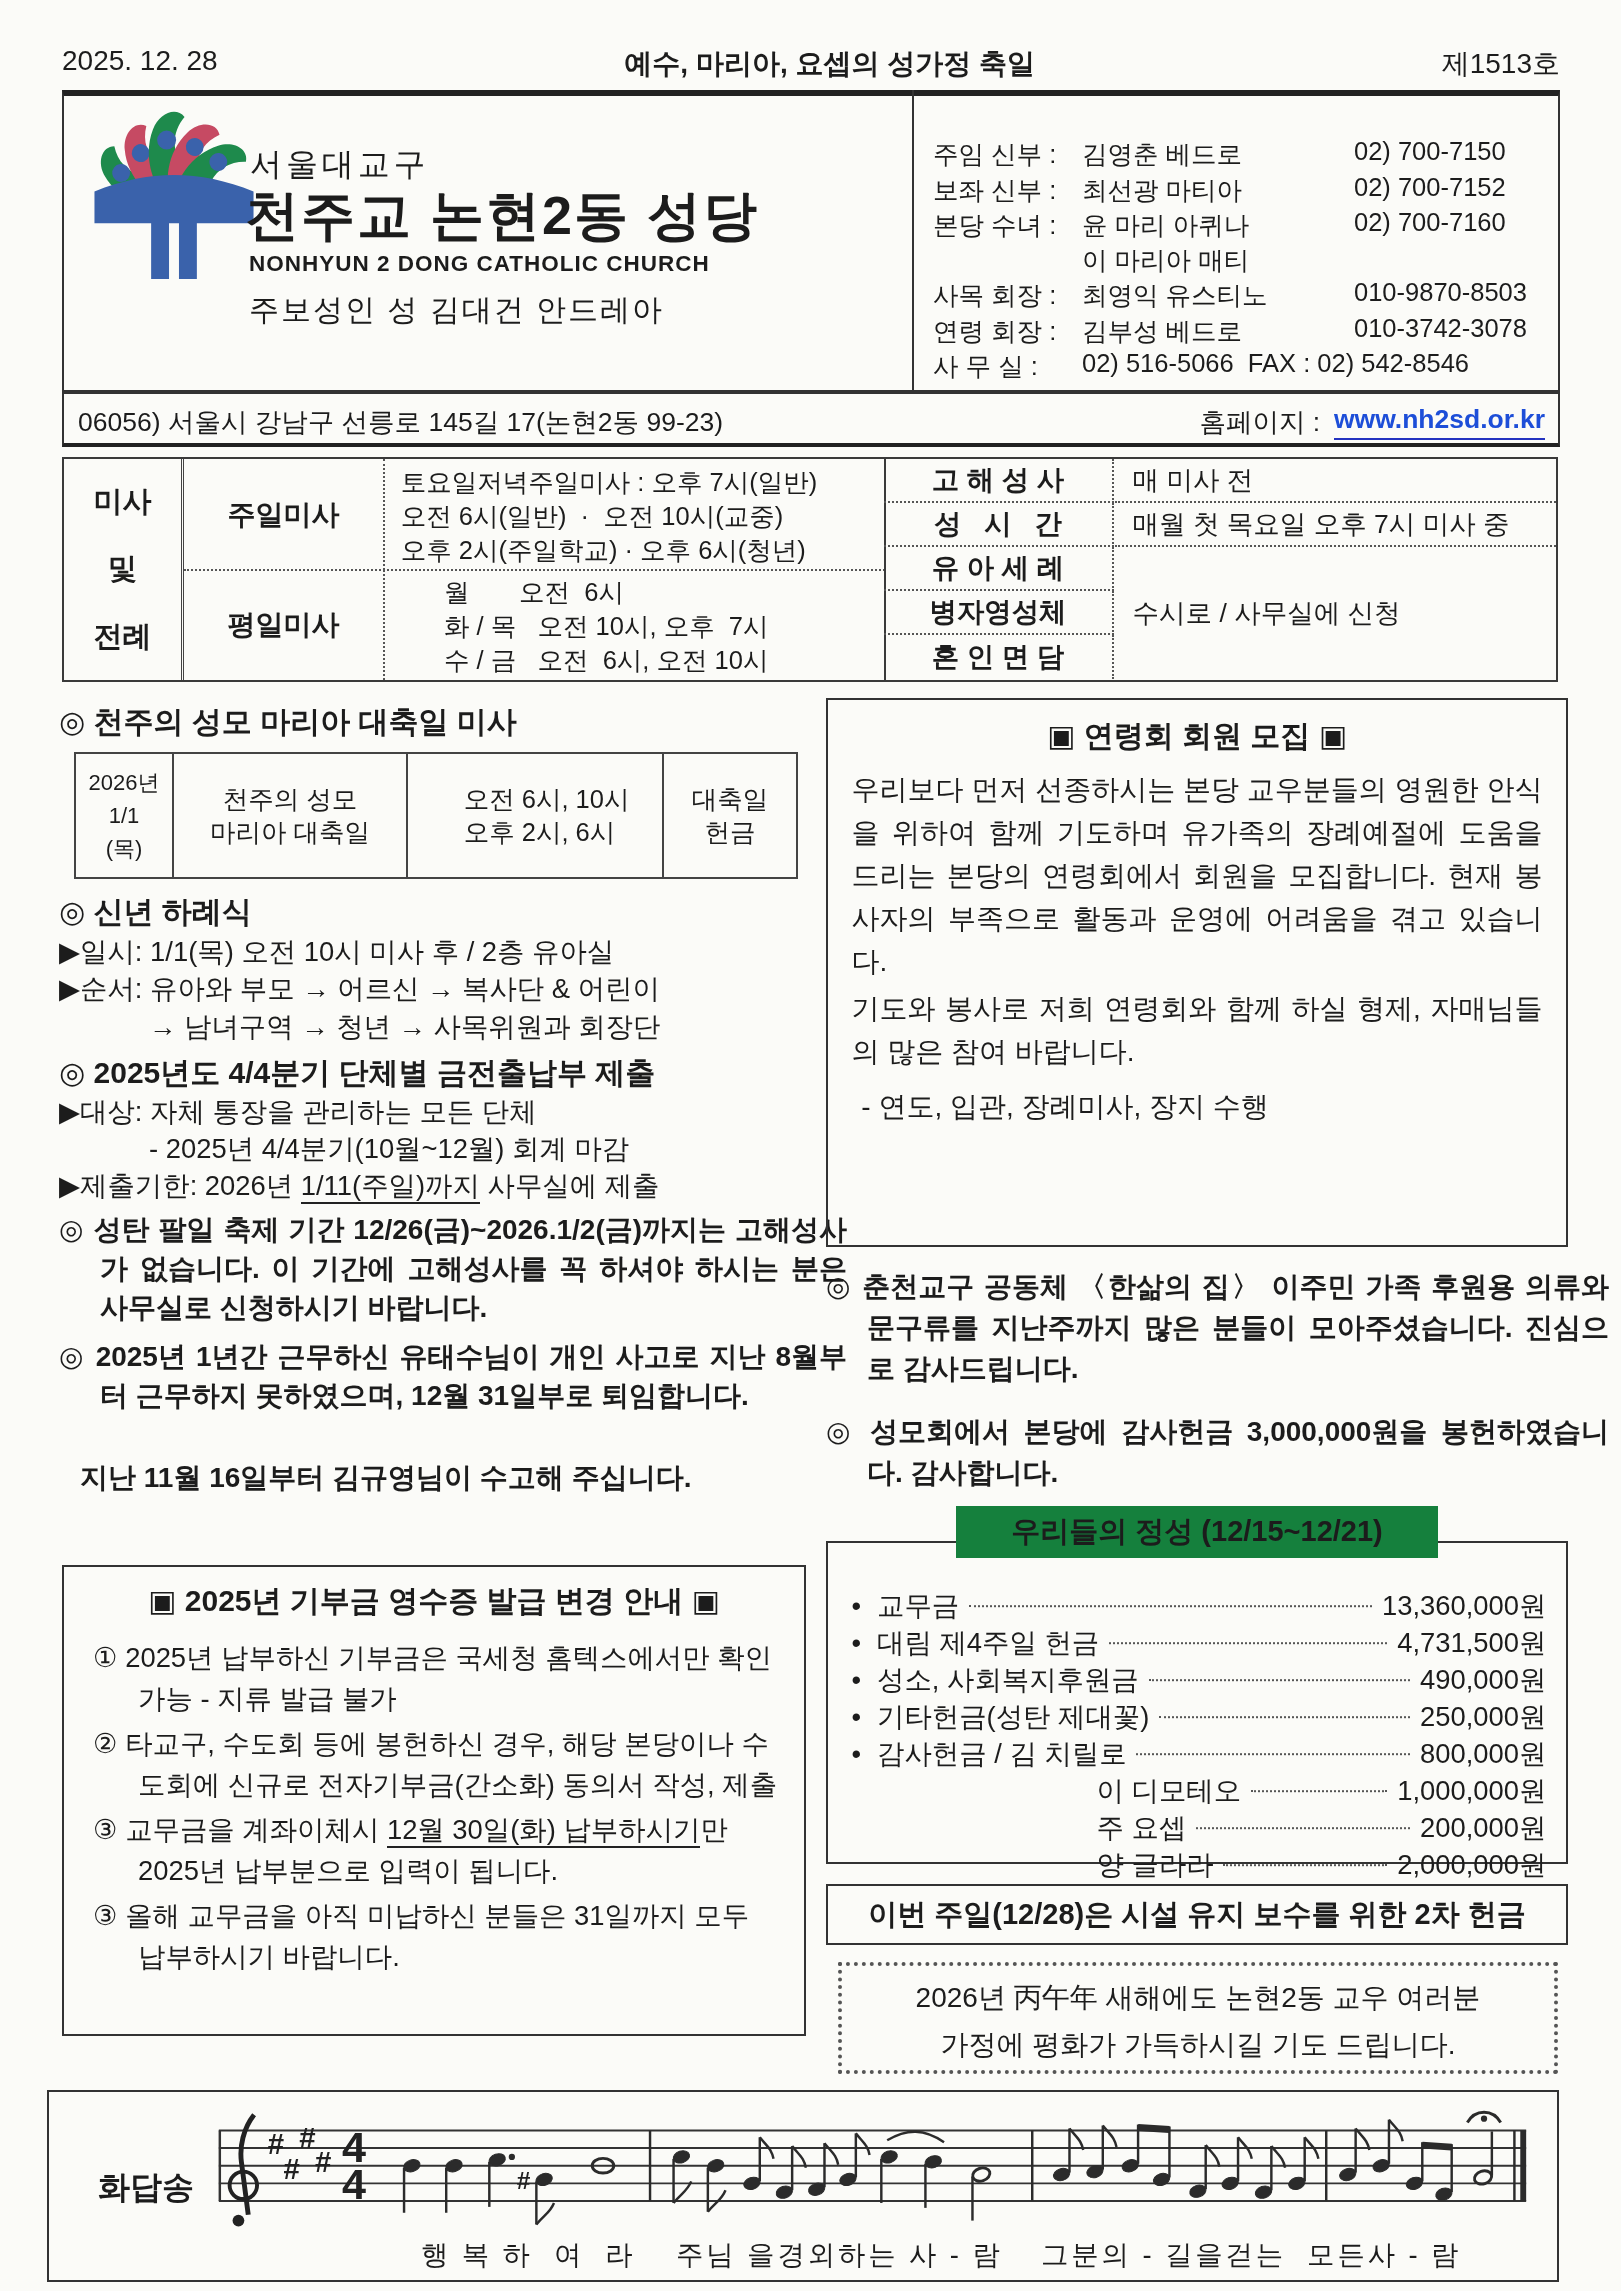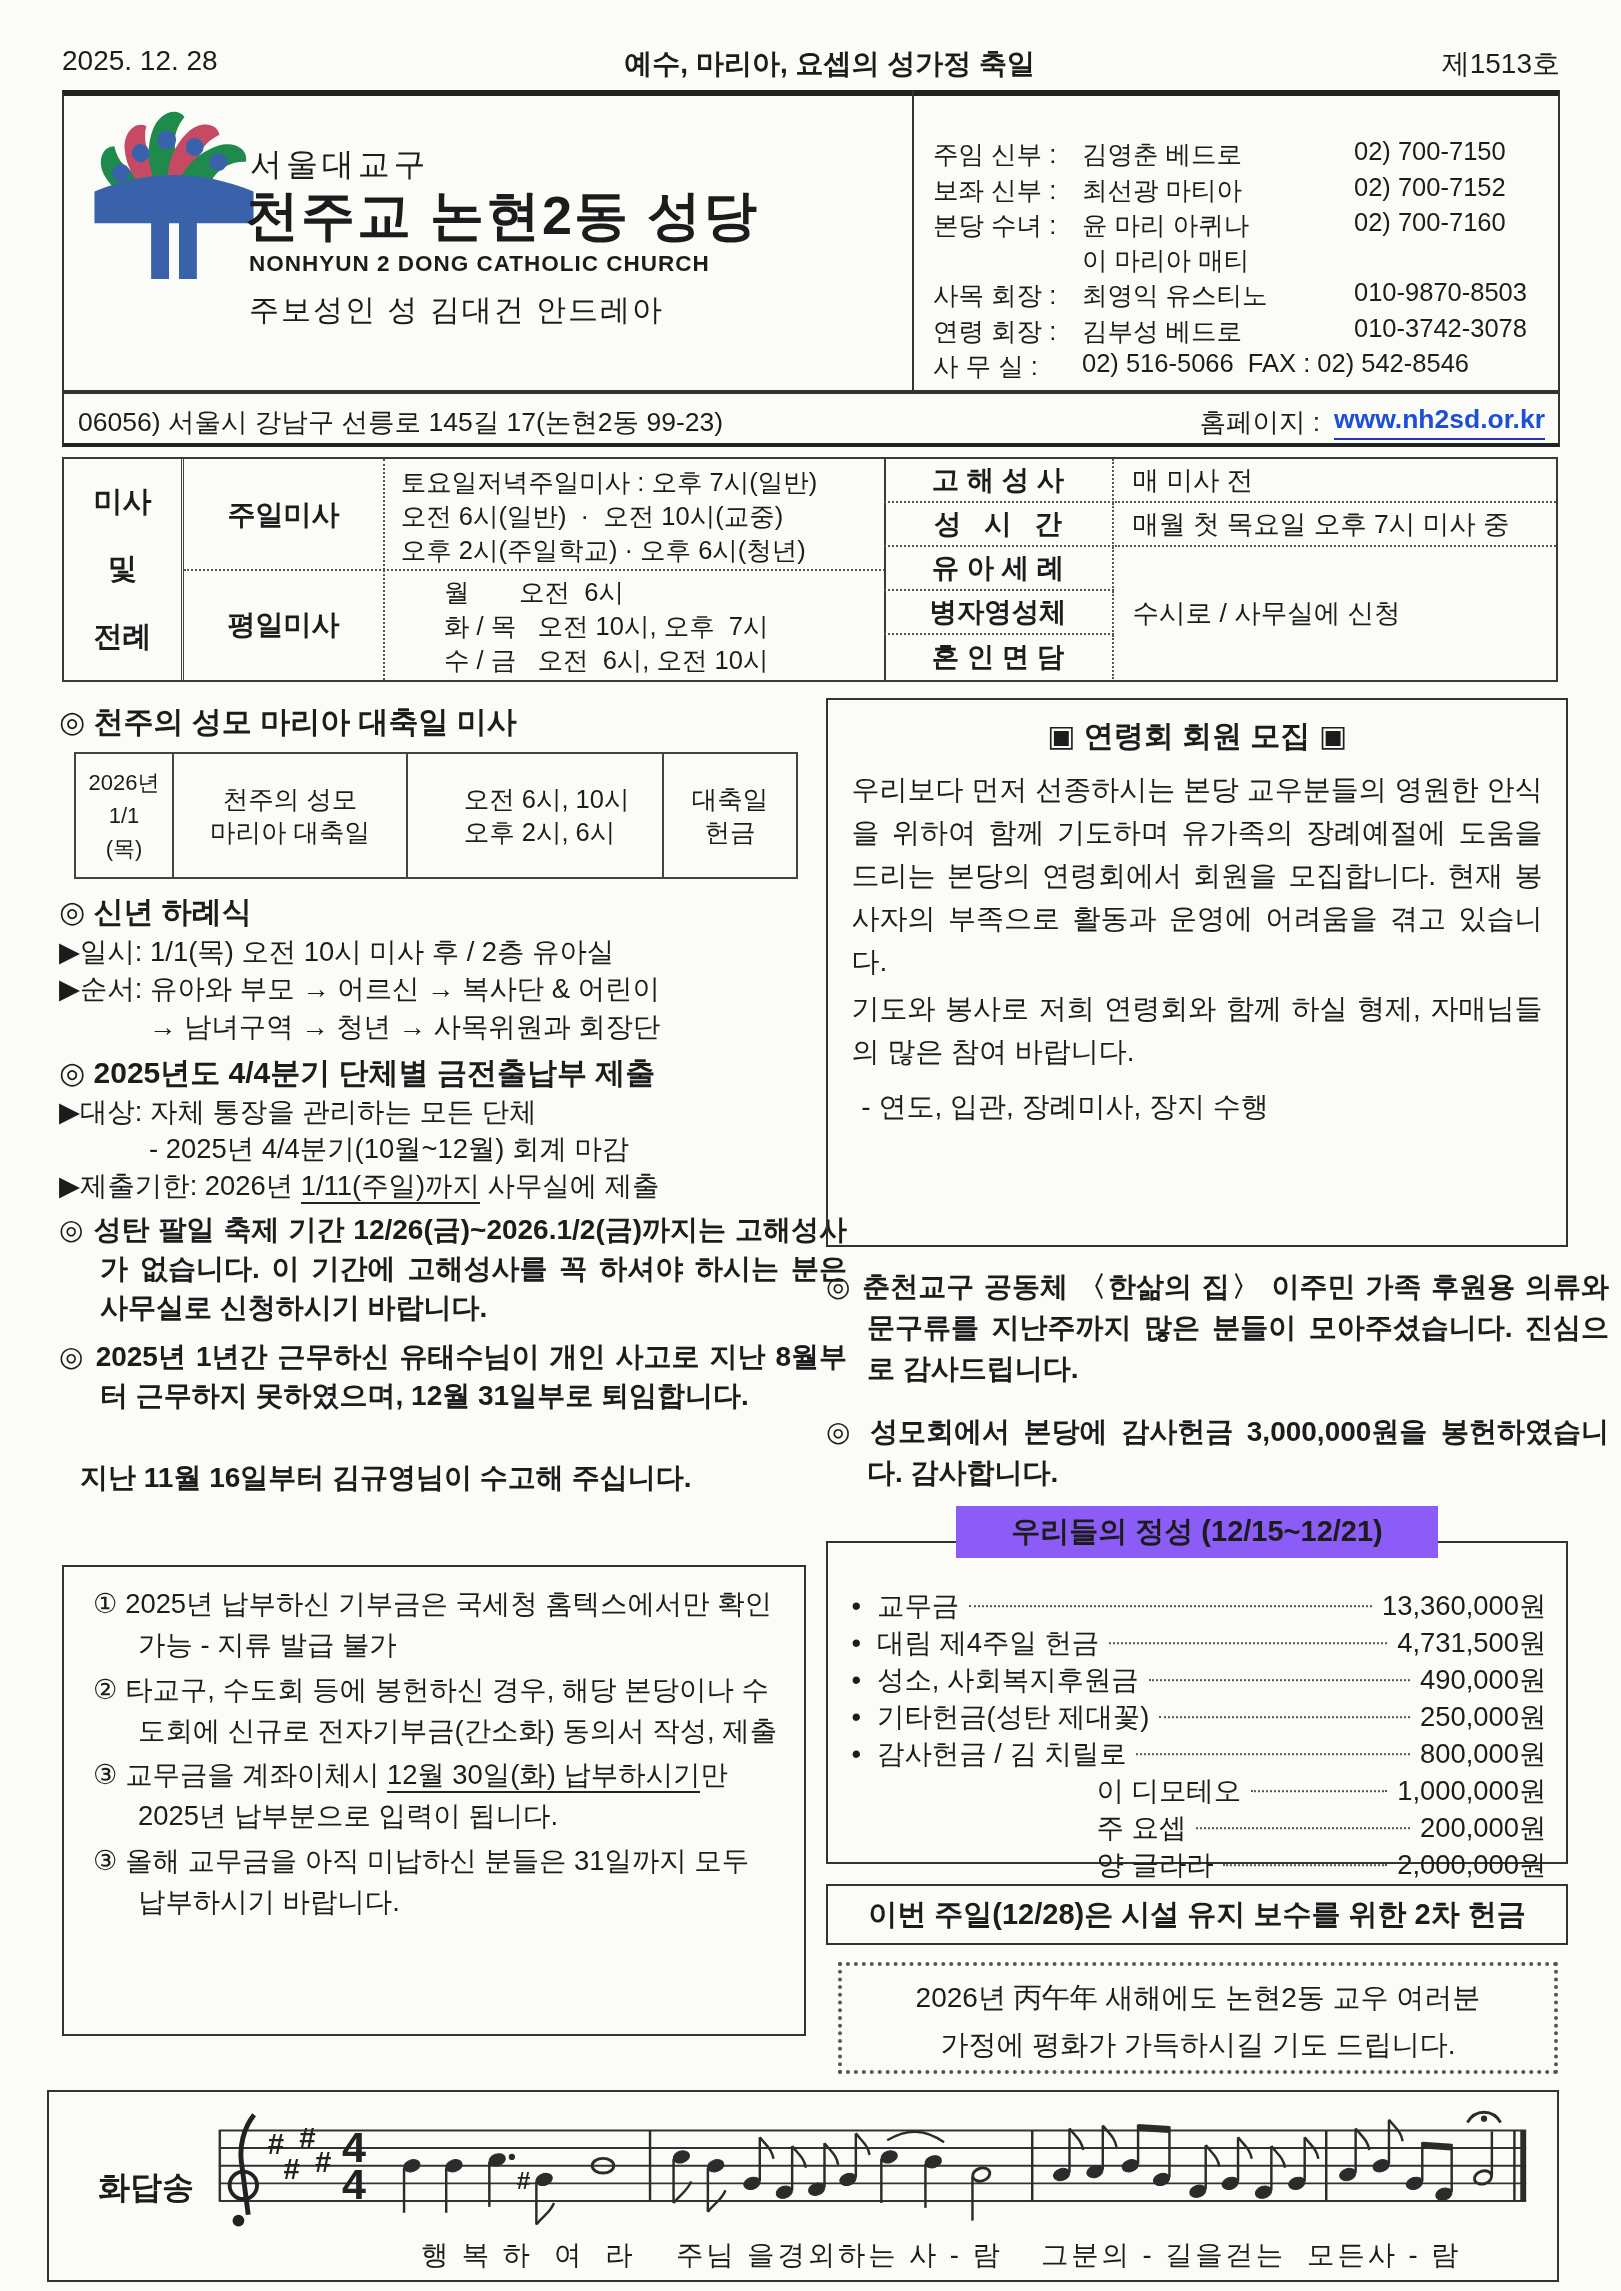--- a/index.html
+++ b/index.html
@@ -60,21 +60,21 @@
 
   
   .yr-box{left:826px;top:698px;width:742px;height:549px;border:2.9px solid #333;box-sizing:border-box;}
   .yr-title{margin-top:15.7px;text-align:center;font-size:30px;font-weight:bold;}
   .yr-body{padding:11.8px 23.5px 0 23.5px;font-size:28px;line-height:43px;text-align:justify;}
   .yr-p2{margin-top:3.9px;}
   .yr-p3{margin-top:11.8px;padding-left:9.8px;}
   .yr-p4{margin-top:5.9px;}
   .r-para{left:826px;width:742px;font-size:28px;font-weight:bold;line-height:41px;text-align:justify;}
 
-  .don-title{left:956px;top:1506px;width:482px;text-align:center;font-size:29px;font-weight:bold;background:#8b5cf6;padding:5.9px 0;z-index:3;}
+  .don-title{left:956px;top:1506px;width:482px;text-align:center;font-size:29px;font-weight:bold;background:#15803d;padding:5.9px 0;z-index:3;}
   .don-box{left:826px;top:1541px;width:742px;height:323px;border:2.9px solid #333;box-sizing:border-box;}
   .don-rows{padding:45px 19.6px 0 23.5px;}
   .don-row{display:flex;align-items:baseline;font-size:27.4px;height:37px;}
   .don-row .db{width:25.5px;}
   .don-row.ind{padding-left:245px;}
   .don-label{white-space:pre;}
   .don-dots{flex:1;border-bottom:2.9px dotted #555;margin:0 9.8px;transform:translateY(-7.8px);}
   .don-amt{white-space:pre;}
 
   .coll-box{left:826px;top:1884px;width:742px;height:61px;border:2.9px solid #333;box-sizing:border-box;display:flex;align-items:center;justify-content:center;font-size:29px;font-weight:bold;}
@@ -237,20 +237,21 @@
   <div class="abs bullet-line" style="left:149px;top:1131px;">- 2025년 4/4분기(10월~12월) 회계 마감</div>
   <div class="abs bullet-line" style="left:59px;top:1168px;">
     <span>▶제출기한: 2026년 </span><span class="ul">1/11(주일)까지</span><span> 사무실에 제출</span>
   </div>
 
   <div class="abs para hang" style="left:59px;top:1210px;">◎ 성탄 팔일 축제 기간 12/26(금)~2026.1/2(금)까지는 고해성사가 없습니다. 이 기간에 고해성사를 꼭 하셔야 하시는 분은 사무실로 신청하시기 바랍니다.</div>
   <div class="abs para hang" style="left:59px;top:1337px;">◎ 2025년 1년간 근무하신 유태수님이 개인 사고로 지난 8월부터 근무하지 못하였으며, 12월 31일부로 퇴임합니다.</div>
   <div class="abs para" style="left:80px;top:1458px;width:725px;">지난 11월 16일부터 김규영님이 수고해 주십니다.</div>
 
   <div class="abs receipt-box">
+    <div class="receipt-title">▣ 2025년 기부금 영수증 발급 변경 안내 ▣</div>
     <div class="receipt-items">
       <div class="it">① 2025년 납부하신 기부금은 국세청 홈텍스에서만 확인 가능 - 지류 발급 불가</div>
       <div class="it">② 타교구, 수도회 등에 봉헌하신 경우, 해당 본당이나 수도회에 신규로 전자기부금(간소화) 동의서 작성, 제출</div>
       <div class="it">
         <span>③ 교무금을 계좌이체시 </span><span class="ul">12월 30일(화) 납부하시기</span><span>만 2025년 납부분으로 입력이 됩니다.</span>
       </div>
       <div class="it">③ 올해 교무금을 아직 미납하신 분들은 31일까지 모두 납부하시기 바랍니다.</div>
     </div>
   </div>
 

